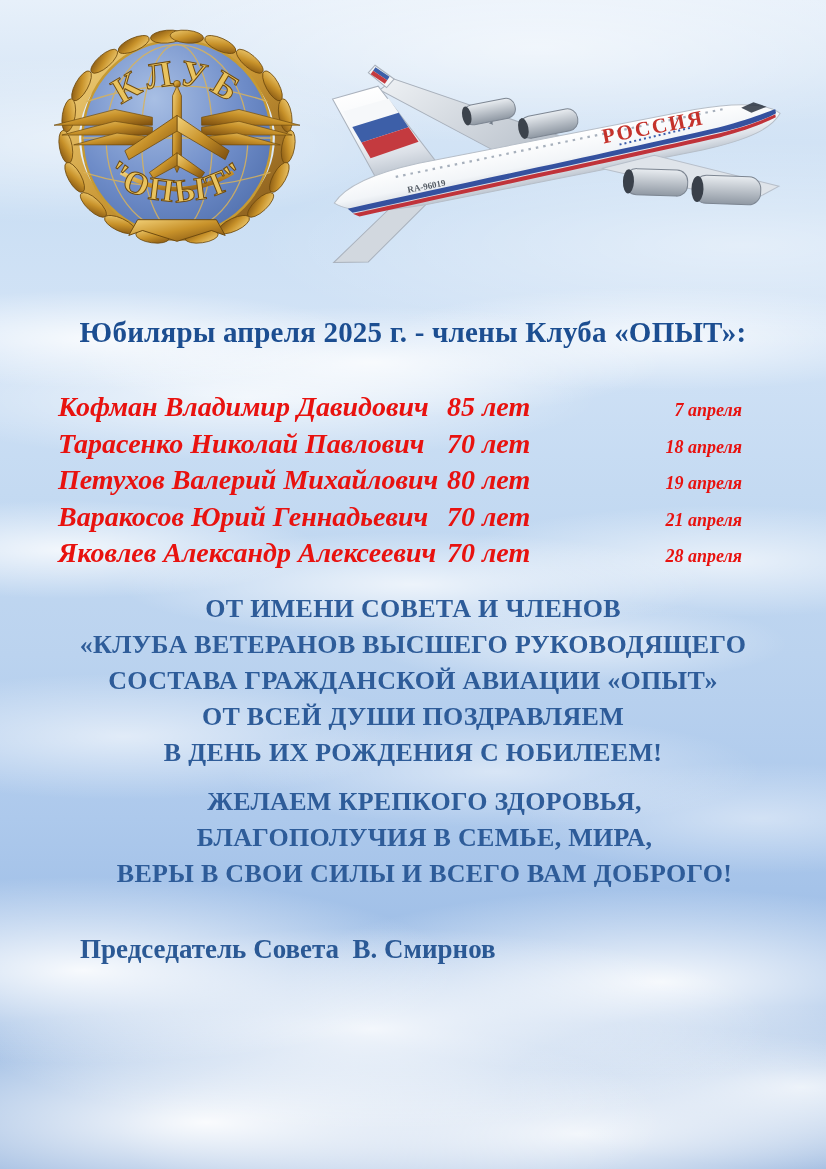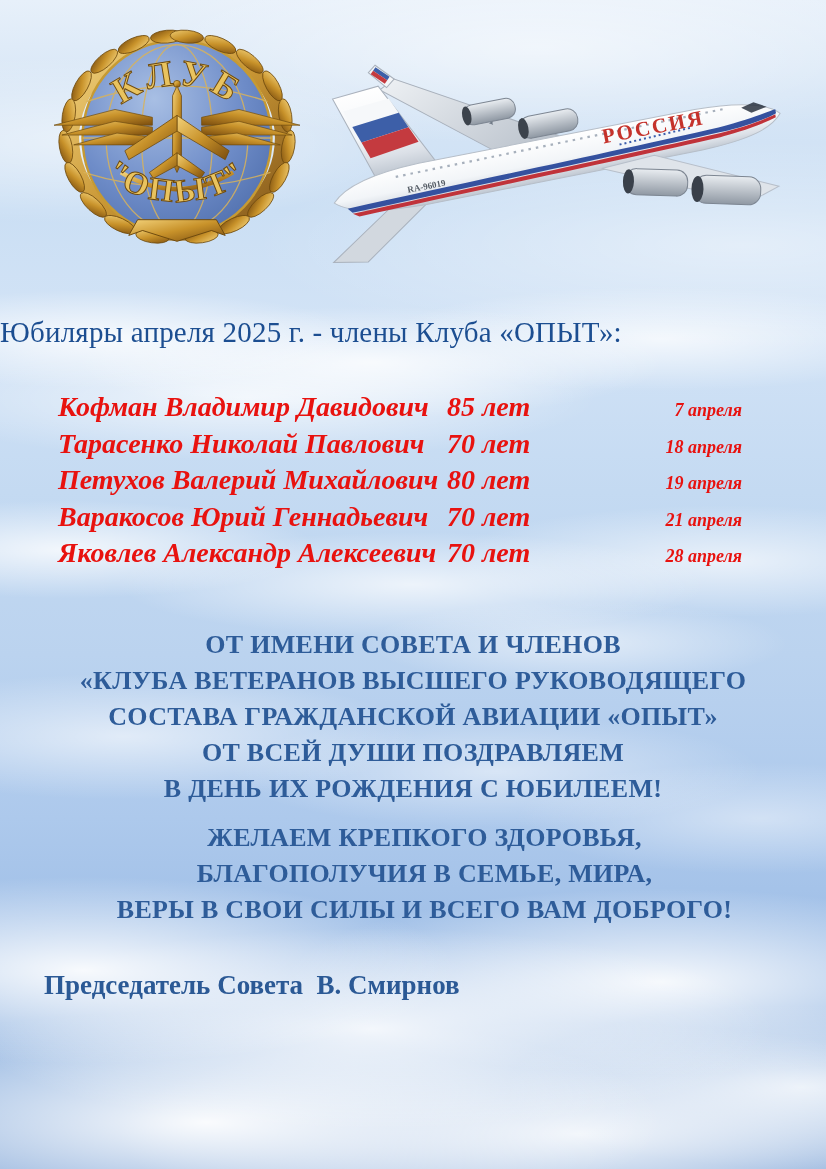--- a/index.html
+++ b/index.html
@@ -40,50 +40,50 @@
       radial-gradient(ellipse 400px 110px at 97% 93%, rgba(255,255,255,.78), rgba(255,255,255,0) 74%);
   }
   .content { position:relative; z-index:2; }
 
   .header-art { position:relative; height:280px; }
   .logo-wrap  { position:absolute; left:54px;  top:22px;  width:246px; height:232px; }
   .plane-wrap { position:absolute; left:300px; top:38px;  width:522px; height:232px; }
 
   .doc-title {
     margin-top:36px;
-    text-align:left;
-    font-size:29px; font-weight:normal;
+    text-align:center;
+    font-size:29px; font-weight:bold;
     color:#1c4e91;
     letter-spacing:.2px;
   }
 
   .jubilee-list { margin-top:27px; padding:0 84px 0 58px; }
   .jubilee-row {
     display:flex; align-items:baseline;
     height:36.5px;
     color:#e8120f;
     font-weight:bold; font-style:italic;
   }
   .jr-name { flex:1; font-size:28px; }
   .jr-age  { width:165px; font-size:28px;margin-top:15px; }
   .jr-date { width:130px; font-size:18px; text-align:right; }
 
   .greeting {
-    margin-top:68px;
+    margin-top:32px;
     text-align:center;
     color:#2e5c99;
     font-weight:bold;
     font-size:26px; line-height:36px;
     letter-spacing:.3px;
   }
   .wishes { margin-top:13px;margin-left:23px; }
 
   .signature {
     margin-top:42px;
-    padding-left:44px;
+    padding-left:80px;
     color:#2b5995;
     font-weight:bold;
     font-size:27px;
     white-space:pre;
   }
 
   svg text { font-family:"Liberation Serif", serif; }
 </style>
 </head>
 <body>

